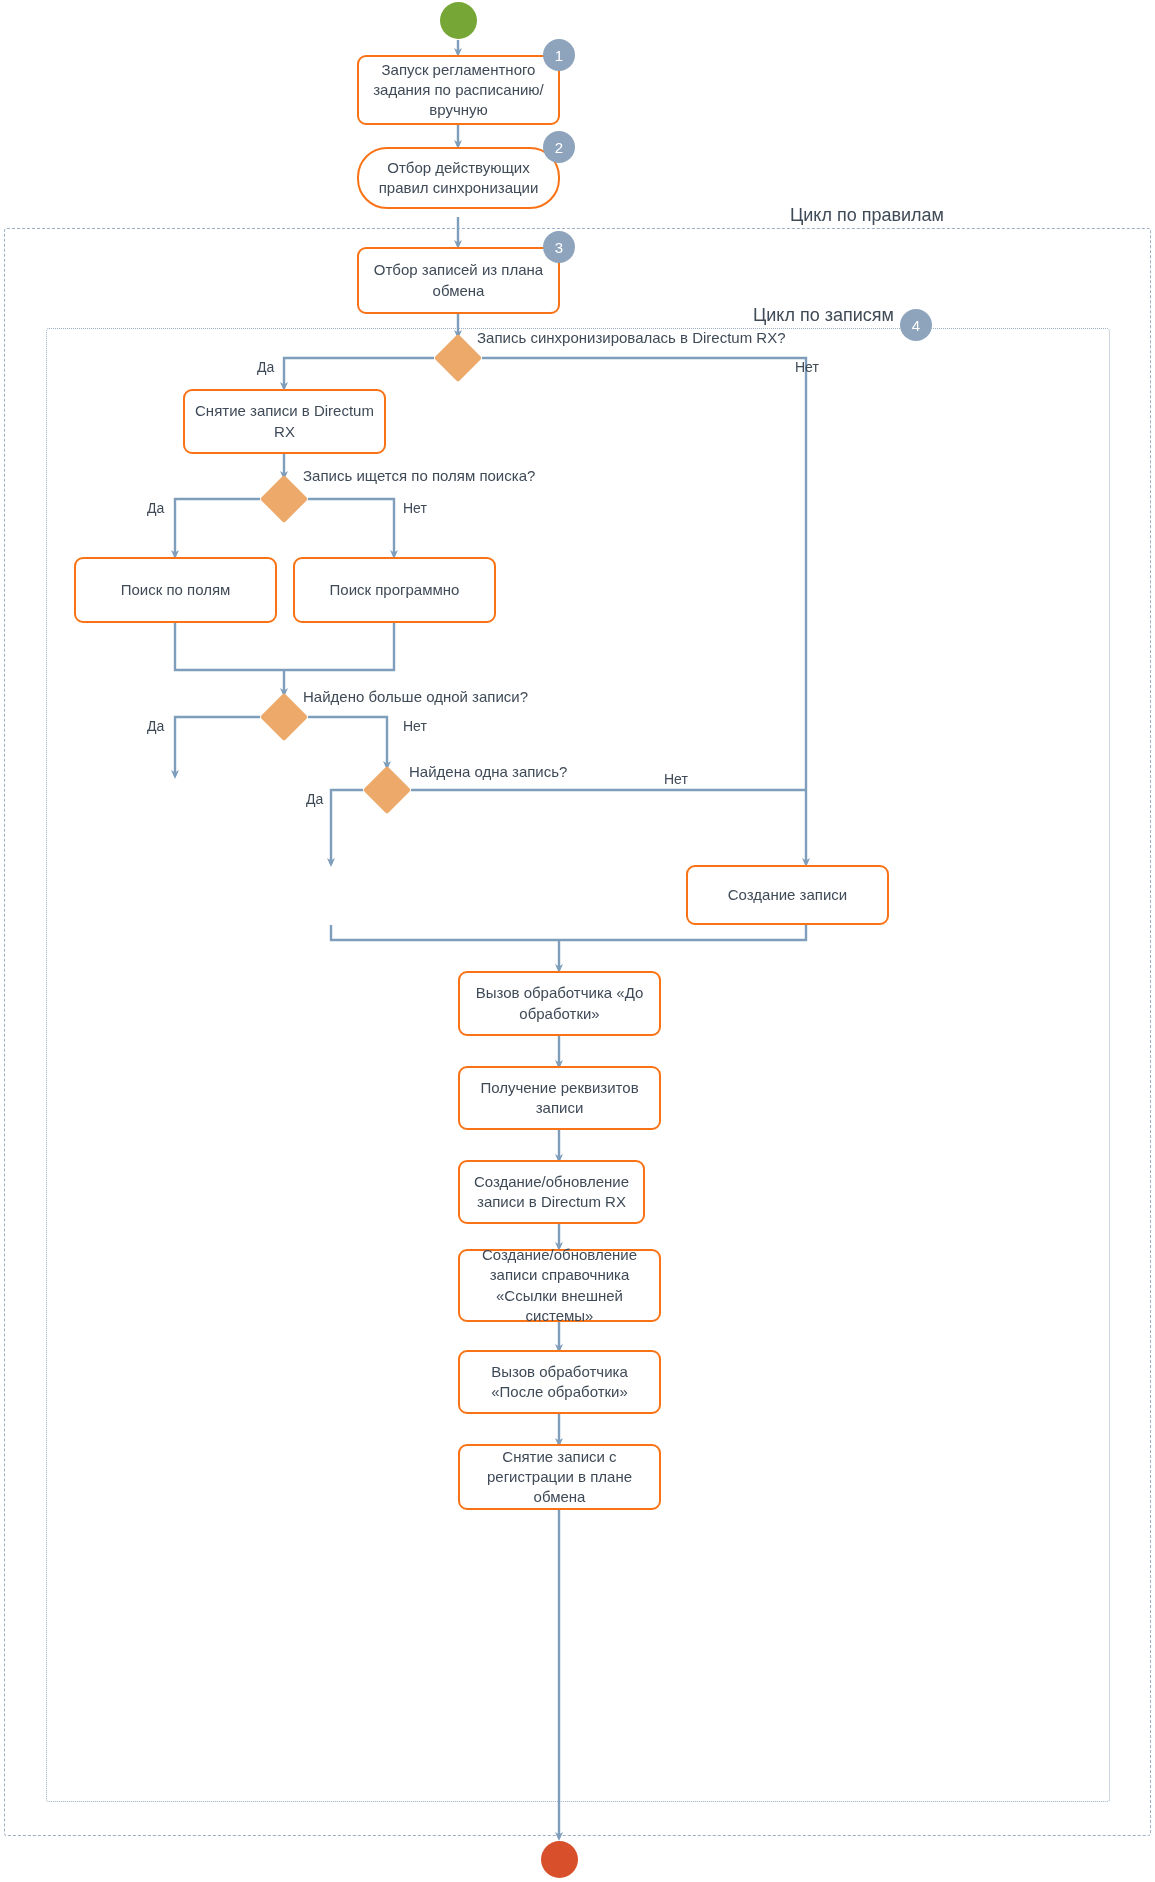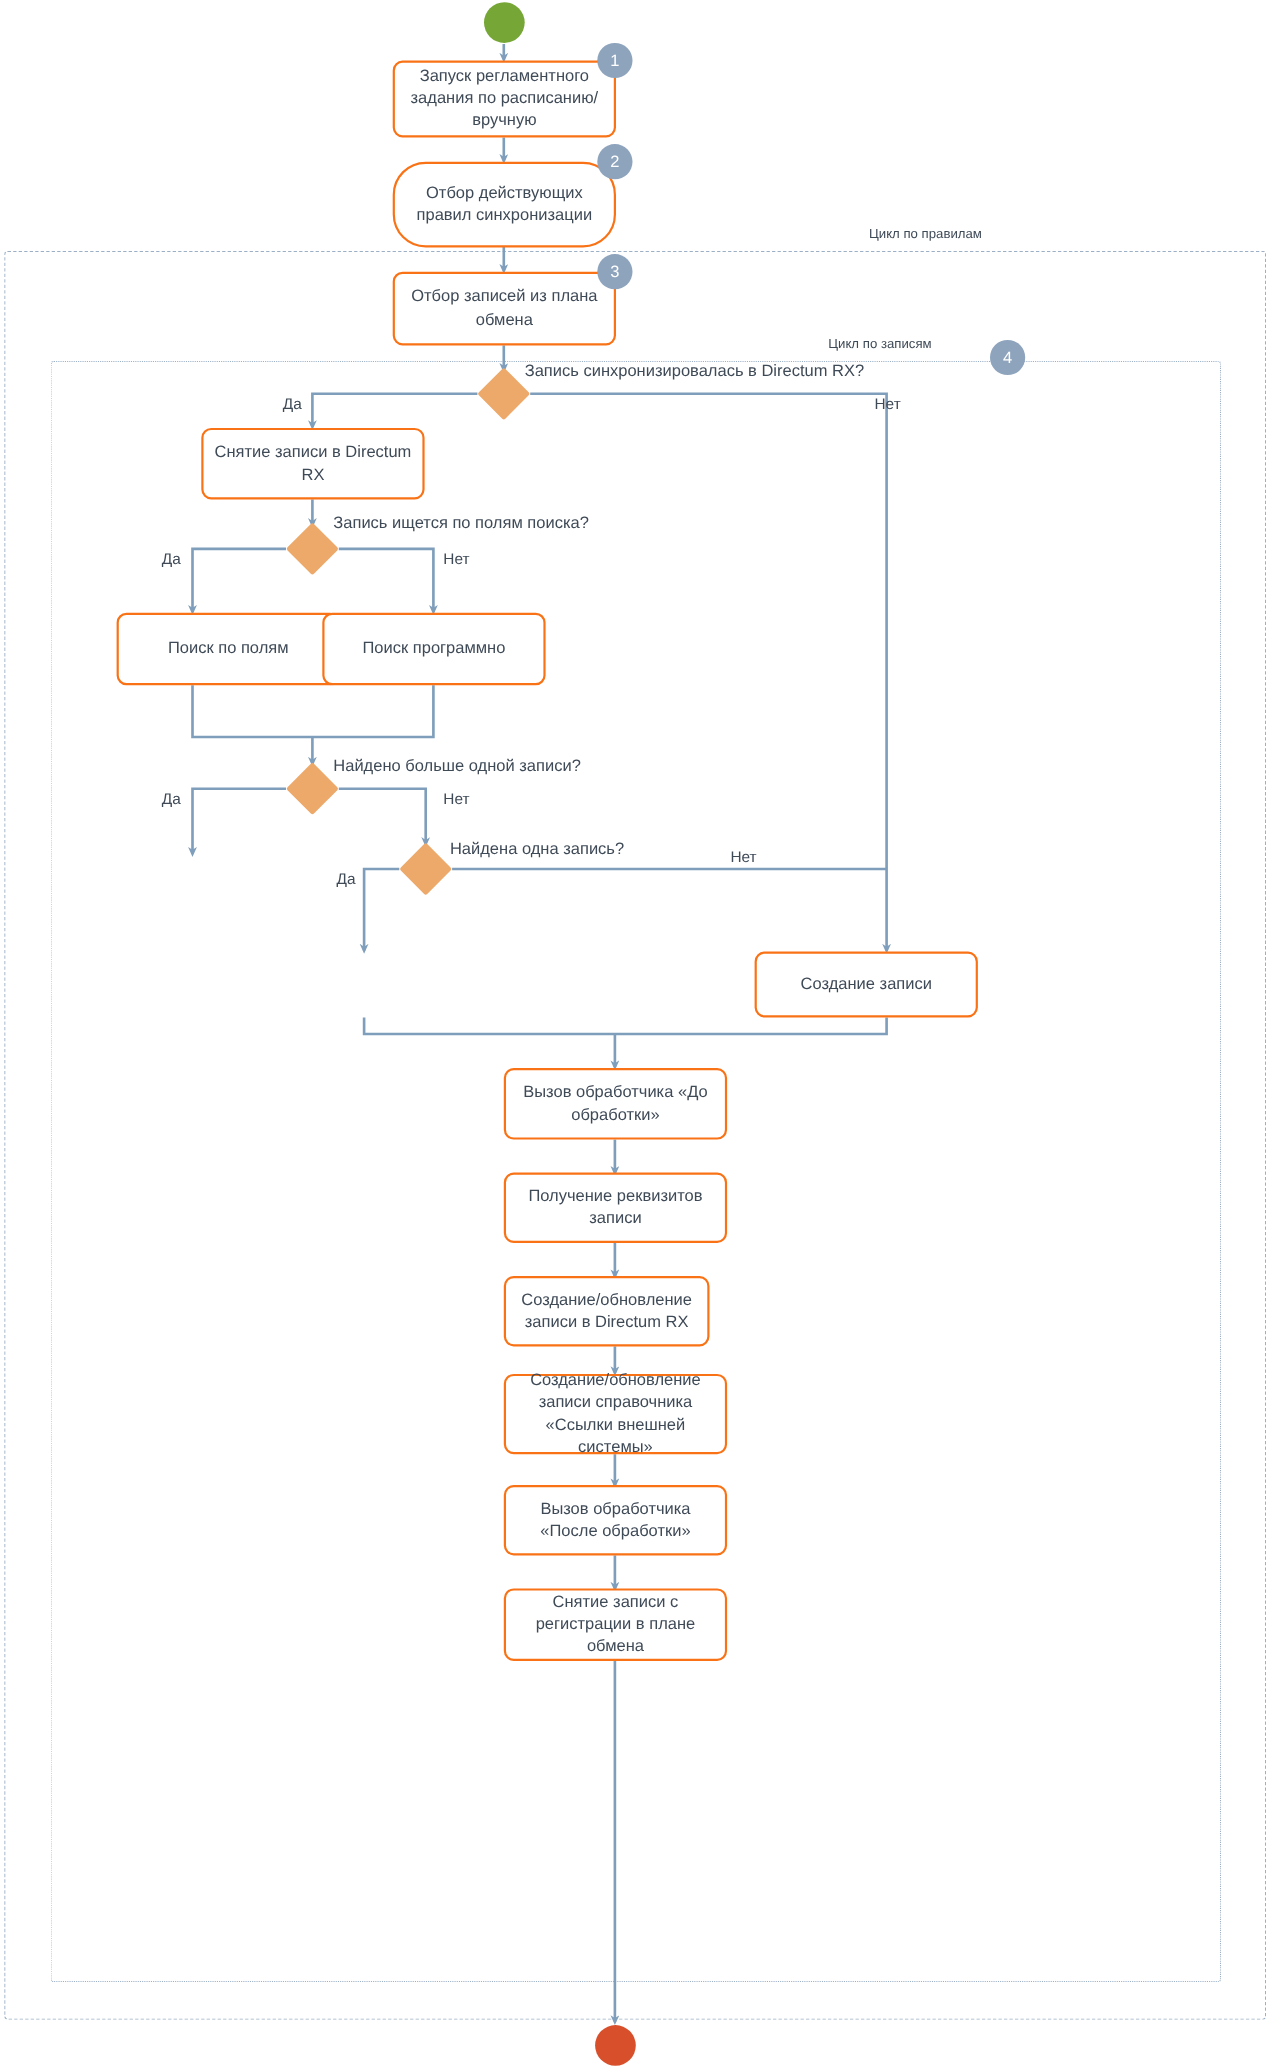--- a/index.html
+++ b/index.html
@@ -21,21 +21,21 @@
 
   .term{position:absolute;border-radius:50%;}
   .term.start{background:#76a736;}
   .term.end{background:#d8502b;}
 
   .diamond{position:absolute;background:#eda96a;
            transform:rotate(45deg);border-radius:2px;}
 
   .edge-label{position:absolute;font-size:14px;color:#3f4a57;white-space:nowrap;}
   .cond-label{position:absolute;font-size:15px;color:#3f4a57;white-space:nowrap;}
-  .loop-title{position:absolute;font-size:12px;color:#3f4a57;
+  .loop-title{position:absolute;font-size:18px;color:#3f4a57;
               white-space:nowrap;background:#ffffff;padding:0 5px;}
 
   .frame{position:absolute;box-sizing:border-box;
          border:1px dashed #9bb0c6;border-radius:3px;}
   .frame.dotted{border-style:dotted;}
 </style>
 </head>
 <body>
 
 <div id="canvas">
@@ -101,33 +101,33 @@
     </g>
   </svg>
 
   <div class="term start" style="left:440px;top:2px;width:37px;height:37px;"></div>
   <div class="term end" style="left:541px;top:1841px;width:37px;height:37px;"></div>
 
   <div class="node" style="left:357px;top:55px;width:203px;height:70px;">
     <span>Запуск регламентного задания по расписанию/вручную</span>
   </div>
 
-  <div class="node" style="left:357px;top:147px;width:203px;height:78px;border-radius:30px;">
+  <div class="node" style="left:357px;top:147px;width:203px;height:62px;border-radius:30px;">
     <span>Отбор действующих правил синхронизации</span>
   </div>
 
   <div class="node" style="left:357px;top:247px;width:203px;height:67px;">
     <span>Отбор записей из плана обмена</span>
   </div>
 
   <div class="node" style="left:183px;top:389px;width:203px;height:65px;">
     <span>Снятие записи в Directum RX</span>
   </div>
 
-  <div class="node" style="left:74px;top:557px;width:203px;height:66px;margin-left:32px;">
+  <div class="node" style="left:74px;top:557px;width:203px;height:66px;">
     <span>Поиск по полям</span>
   </div>
 
   <div class="node" style="left:293px;top:557px;width:203px;height:66px;">
     <span>Поиск программно</span>
   </div>
 
 
 
   <div class="node" style="left:686px;top:865px;width:203px;height:60px;">

